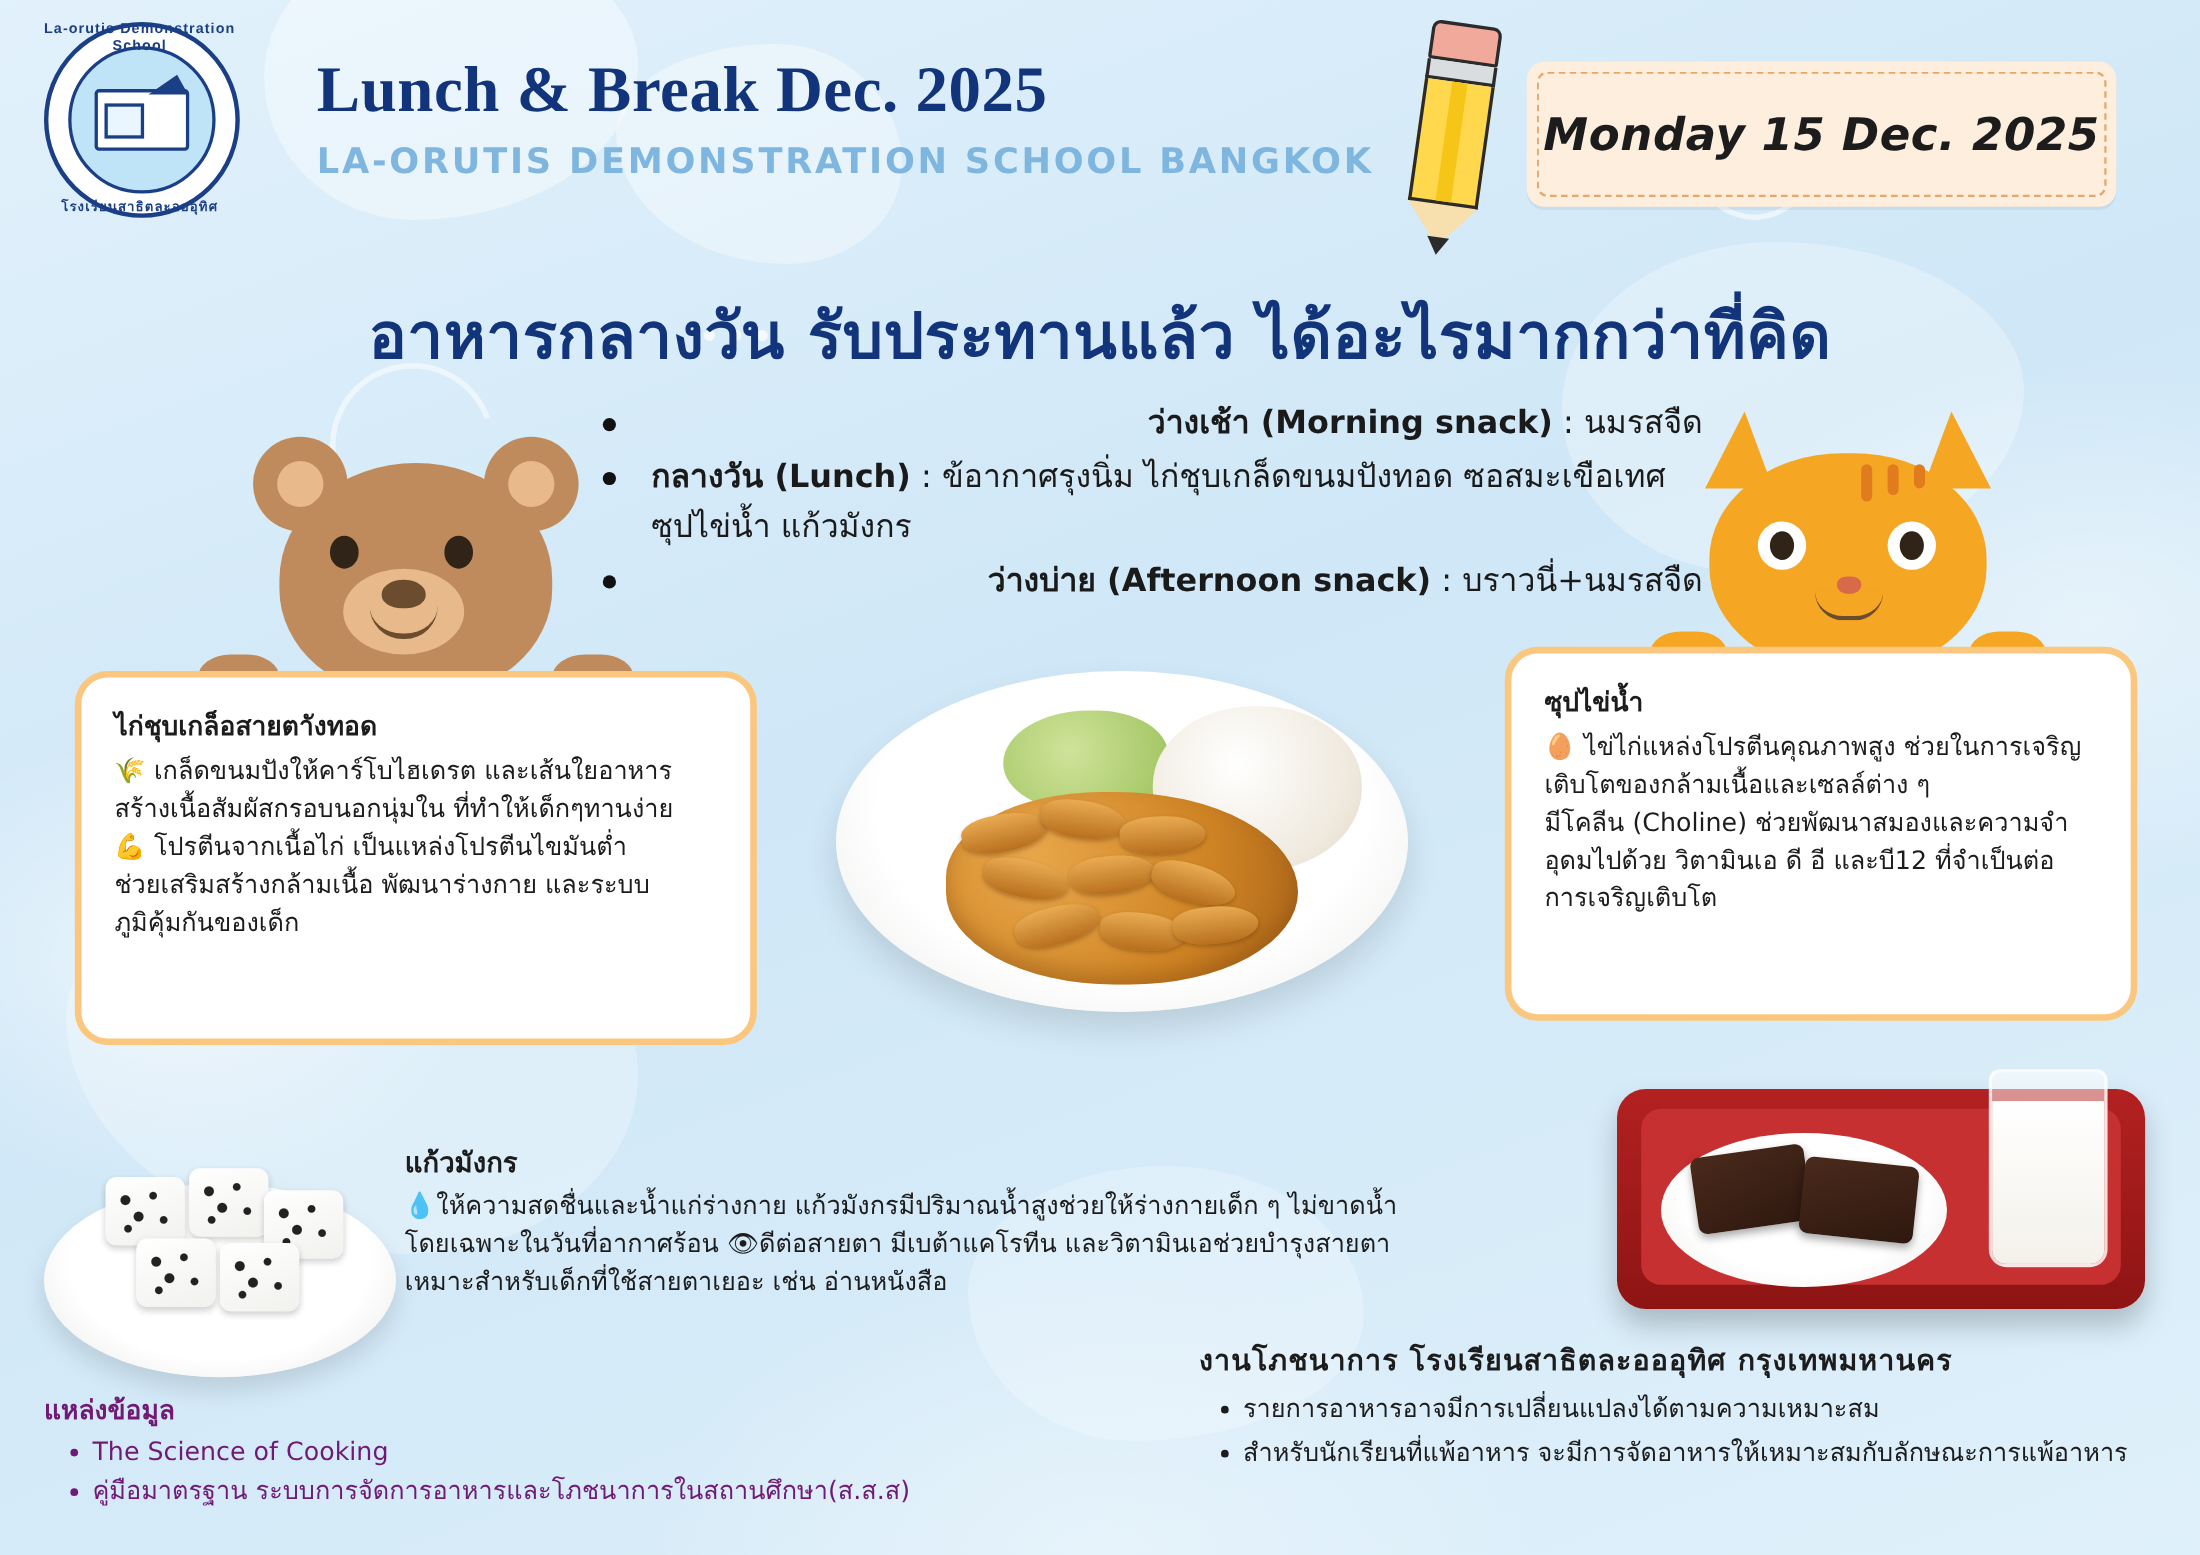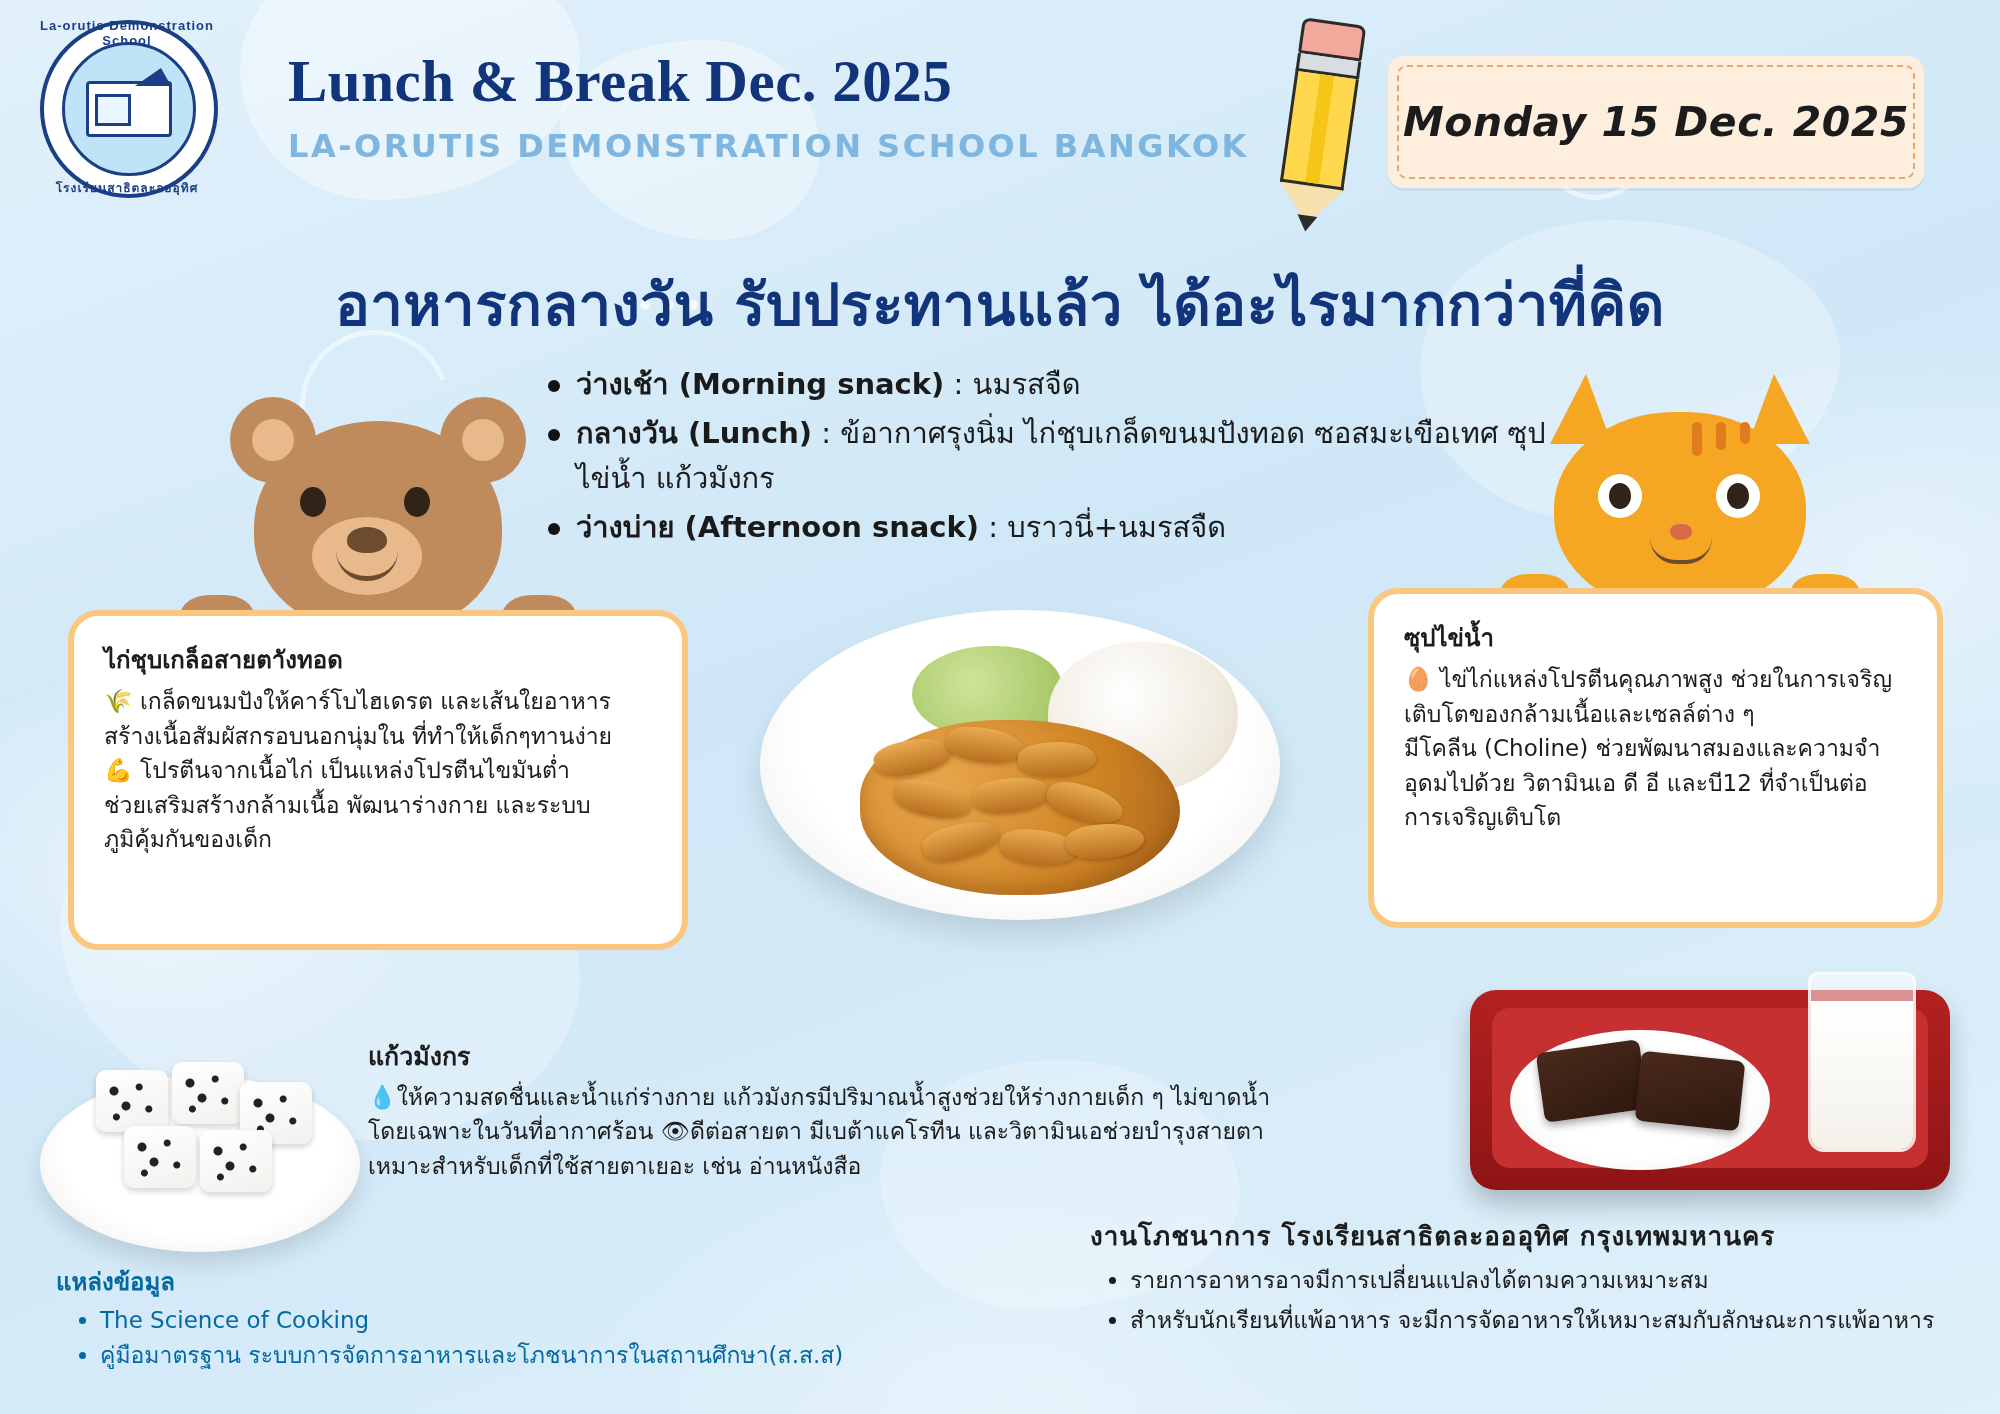--- a/index.html
+++ b/index.html
@@ -156,21 +156,21 @@
   }
 
   
   .menu-list {
     position: absolute; left: 548px; top: 362px; width: 1000px;
     font-family: "DejaVu Sans", sans-serif;
     font-size: 29px;
     color: #1a1a1a;
     line-height: 1.55;
   }
-  .menu-list .row { display: flex; gap: 16px; margin-bottom: 4px; }
+  .menu-list .row { display: flex; gap: 32px; margin-bottom: 4px; justify-content: space-between; }
   .menu-list .dot {
     flex: 0 0 auto; width: 12px; height: 12px; border-radius: 50%;
     background: #111; margin-top: 18px;
   }
   .menu-list b { font-weight: bold; }
 
   
   .bear { position: absolute; left: 228px; top: 395px; width: 300px; height: 260px; }
   .bear .ear { position: absolute; width: 86px; height: 86px; border-radius: 50%; background: #c08b5c; }
   .bear .ear.l { left: 2px; top: 2px; }
@@ -317,22 +317,22 @@
     position: absolute; left: 368px; top: 1038px; width: 930px;
     font-family: "DejaVu Sans", sans-serif;
     font-size: 23px;
     color: #1c1c1c;
     line-height: 1.5;
   }
   .dragon-text .ctitle { font-weight: bold; font-size: 25px; margin-bottom: 4px; }
 
   
   .src {
-    position: absolute; left: 56px; top: 1262px; width: 800px;
-    font-family: "DejaVu Sans", sans-serif; font-size: 23px; color: #0369a1;
+    position: absolute; left: 40px; top: 1262px; width: 800px;
+    font-family: "DejaVu Sans", sans-serif; font-size: 23px; color: #701a75;
   }
   .src .stitle { font-weight: bold; margin-bottom: 6px; font-size: 24px; }
   .src ul { margin: 4px; padding-left: 40px; }
   .src li { margin-bottom: 4px; }
 
   .notes {
     position: absolute; left: 1090px; top: 1215px; width: 890px;
     font-family: "DejaVu Sans", sans-serif; font-size: 23px; color: #1c1c1c;
   }
   .notes .ntitle { font-weight: bold; font-size: 26px; margin-bottom: 6px; letter-spacing: 1px; }

